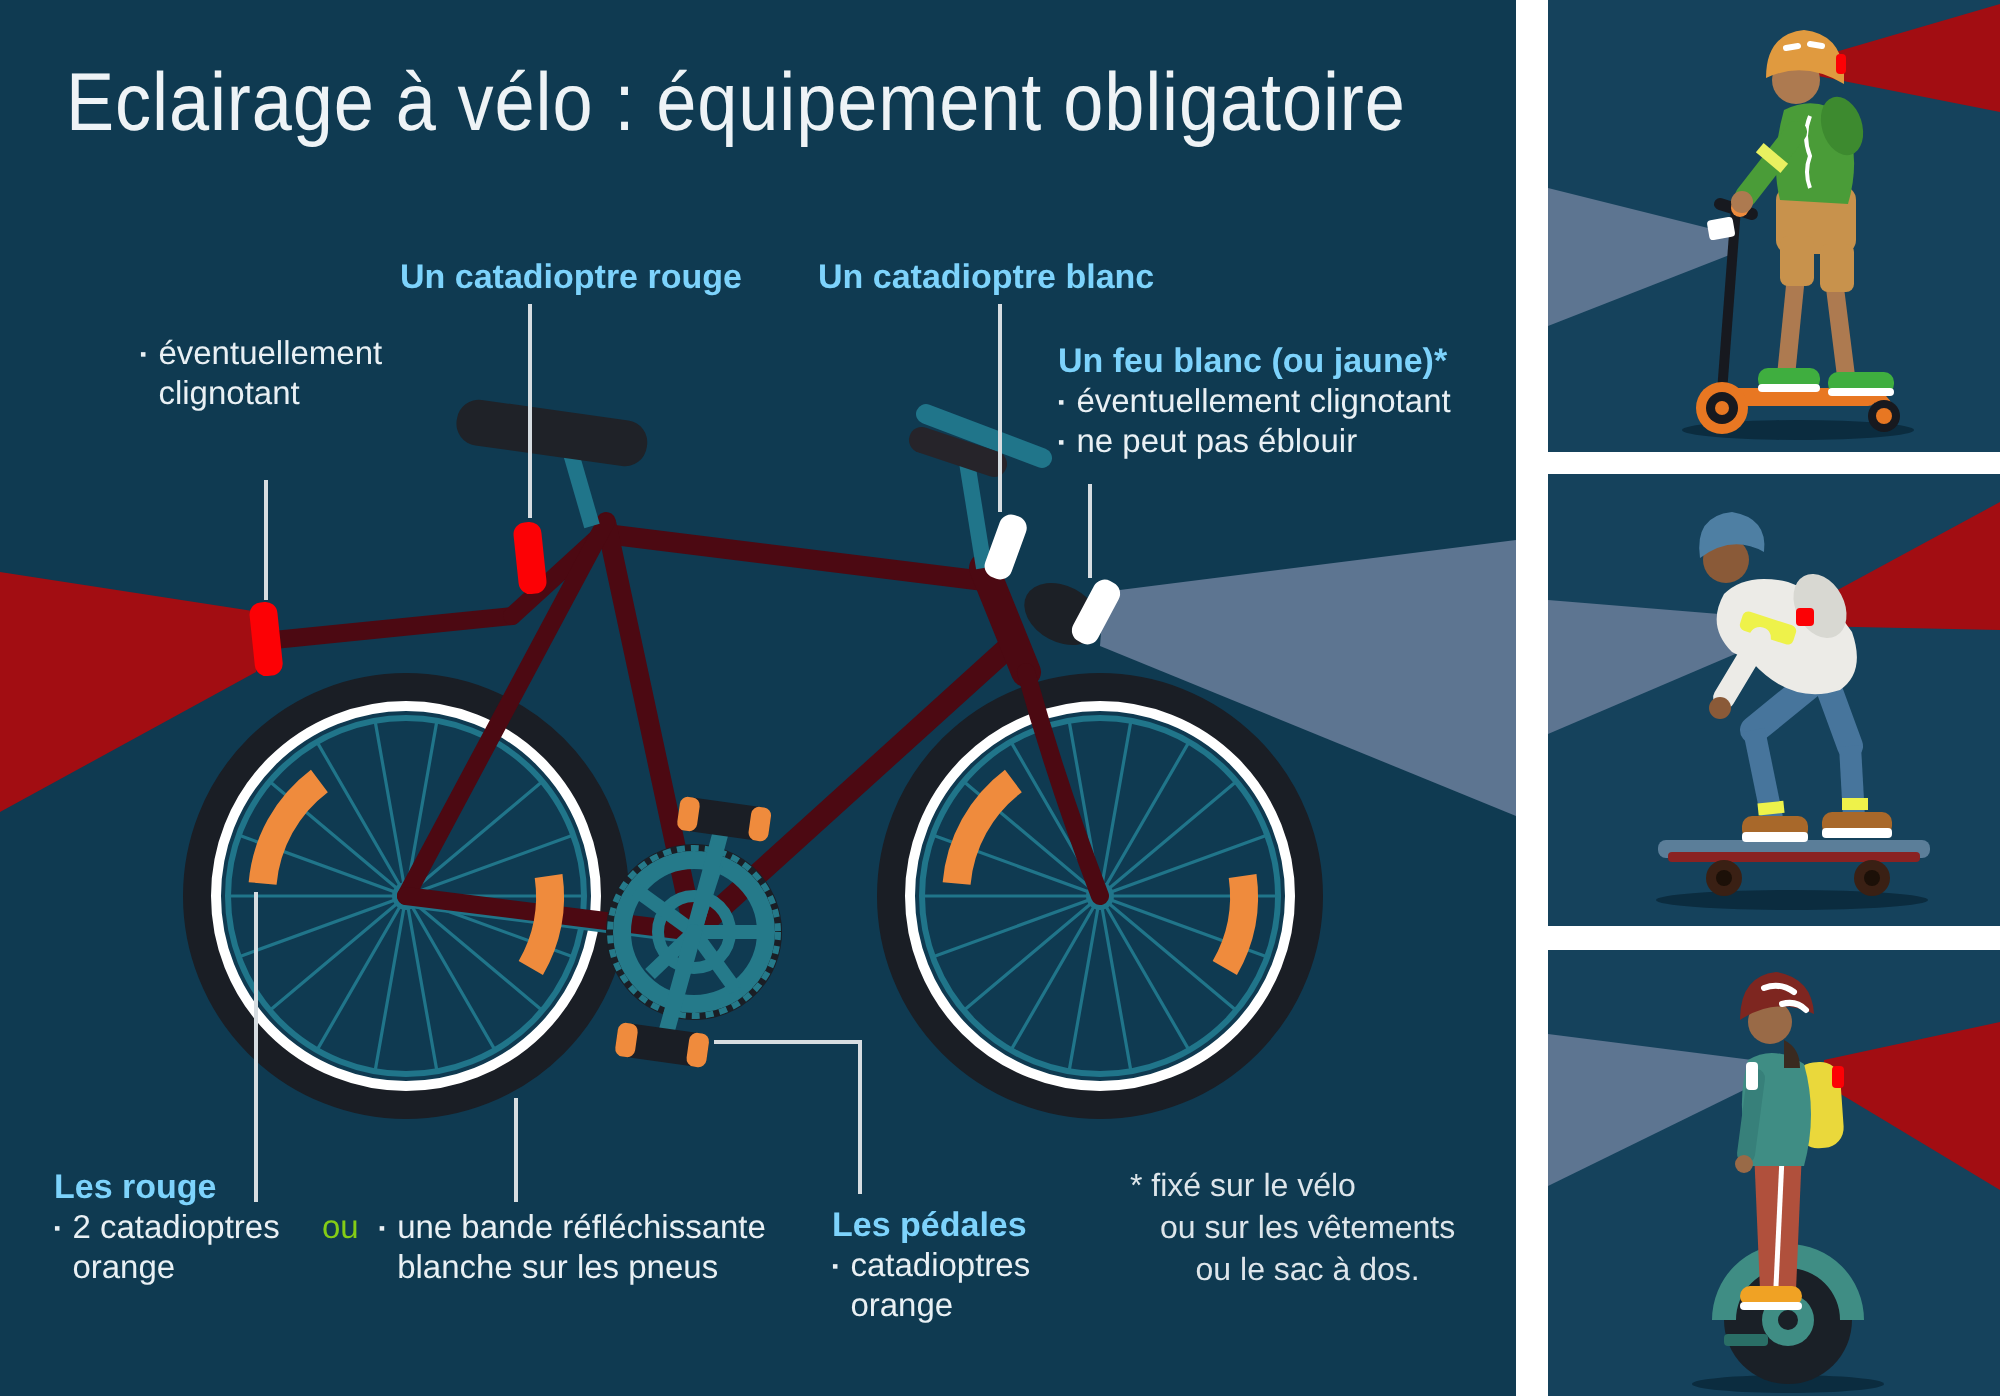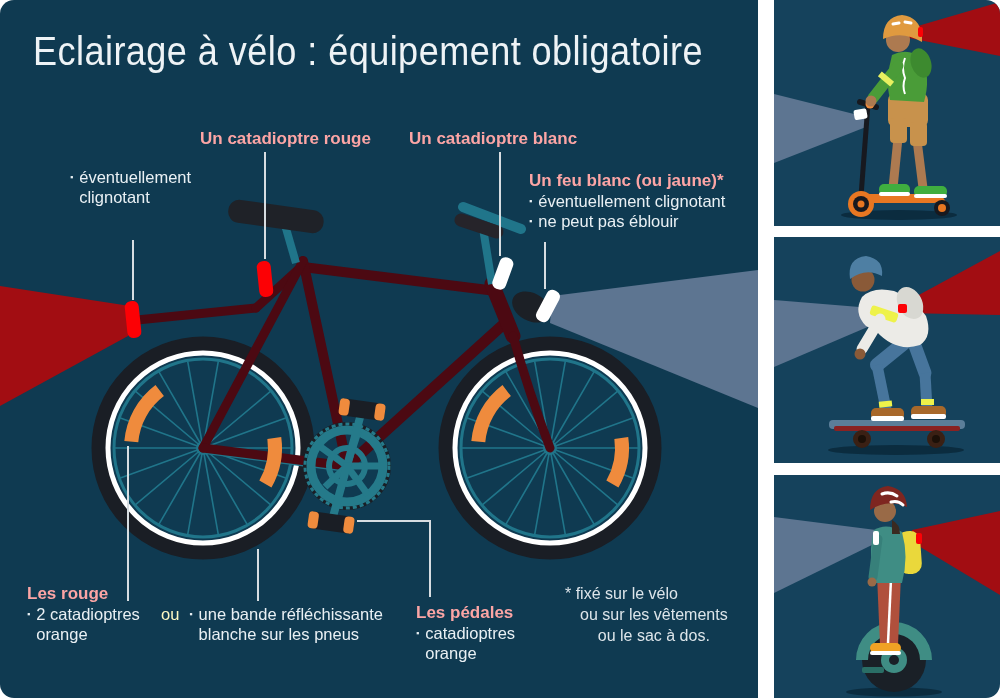--- a/index.html
+++ b/index.html
@@ -1,32 +1,32 @@
 <!DOCTYPE html>
 <html><head>
 <meta charset="utf-8">
 <style>
   html,body{margin:0;padding:0;}
   body{background:#ffffff;font-family:"Liberation Sans",sans-serif;}
-  #stage{position:relative;width:1000px;height:698px;background:#ffffff;overflow:hidden;border-radius:14px;}
+  #stage{position:relative;width:1000px;height:698px;background:#ffffff;overflow:hidden;}
   #main-panel{position:absolute;left:0;top:0;width:758px;height:698px;background:#0f3a51;}
   #main-svg{position:absolute;left:0;top:0;}
   .side-panel{position:absolute;left:774px;width:226px;background:#15425c;overflow:hidden;}
   #panel-1{top:0;height:226px;}
   #panel-2{top:237px;height:226px;}
   #panel-3{top:475px;height:223px;}
   .page-title{position:absolute;left:33px;top:28px;font-size:41px;font-weight:300;
     color:#eef3f6;letter-spacing:.5px;white-space:nowrap;transform:scaleX(.88);
     transform-origin:left top;}
   .note{position:absolute;}
-  .note-title{font-weight:700;font-size:17px;line-height:21px;color:#fca5a5;white-space:nowrap;}
+  .note-title{font-weight:700;font-size:17px;line-height:21px;color:#7dd3fc;white-space:nowrap;}
   .bullet{display:flex;gap:6px;font-size:16.5px;line-height:20px;color:#e9f0f4;}
   .sq{font-size:9px;line-height:20px;flex:0 0 auto;}
   .row{display:flex;align-items:flex-start;gap:10px;}
-  .or-word{font-size:16.5px;line-height:20px;color:#fef9c3;flex:0 0 auto;}
+  .or-word{font-size:16.5px;line-height:20px;color:#84cc16;flex:0 0 auto;}
   .footnote{position:absolute;left:565px;top:567px;font-size:16px;line-height:21px;color:#dde5ea;margin-top:16px;}
   .footnote .fl2{padding-left:15px;text-align:center;}
   svg{display:block;}
 </style>
 </head>
 <body>
 
 <div id="stage">
 
   <div id="main-panel">

